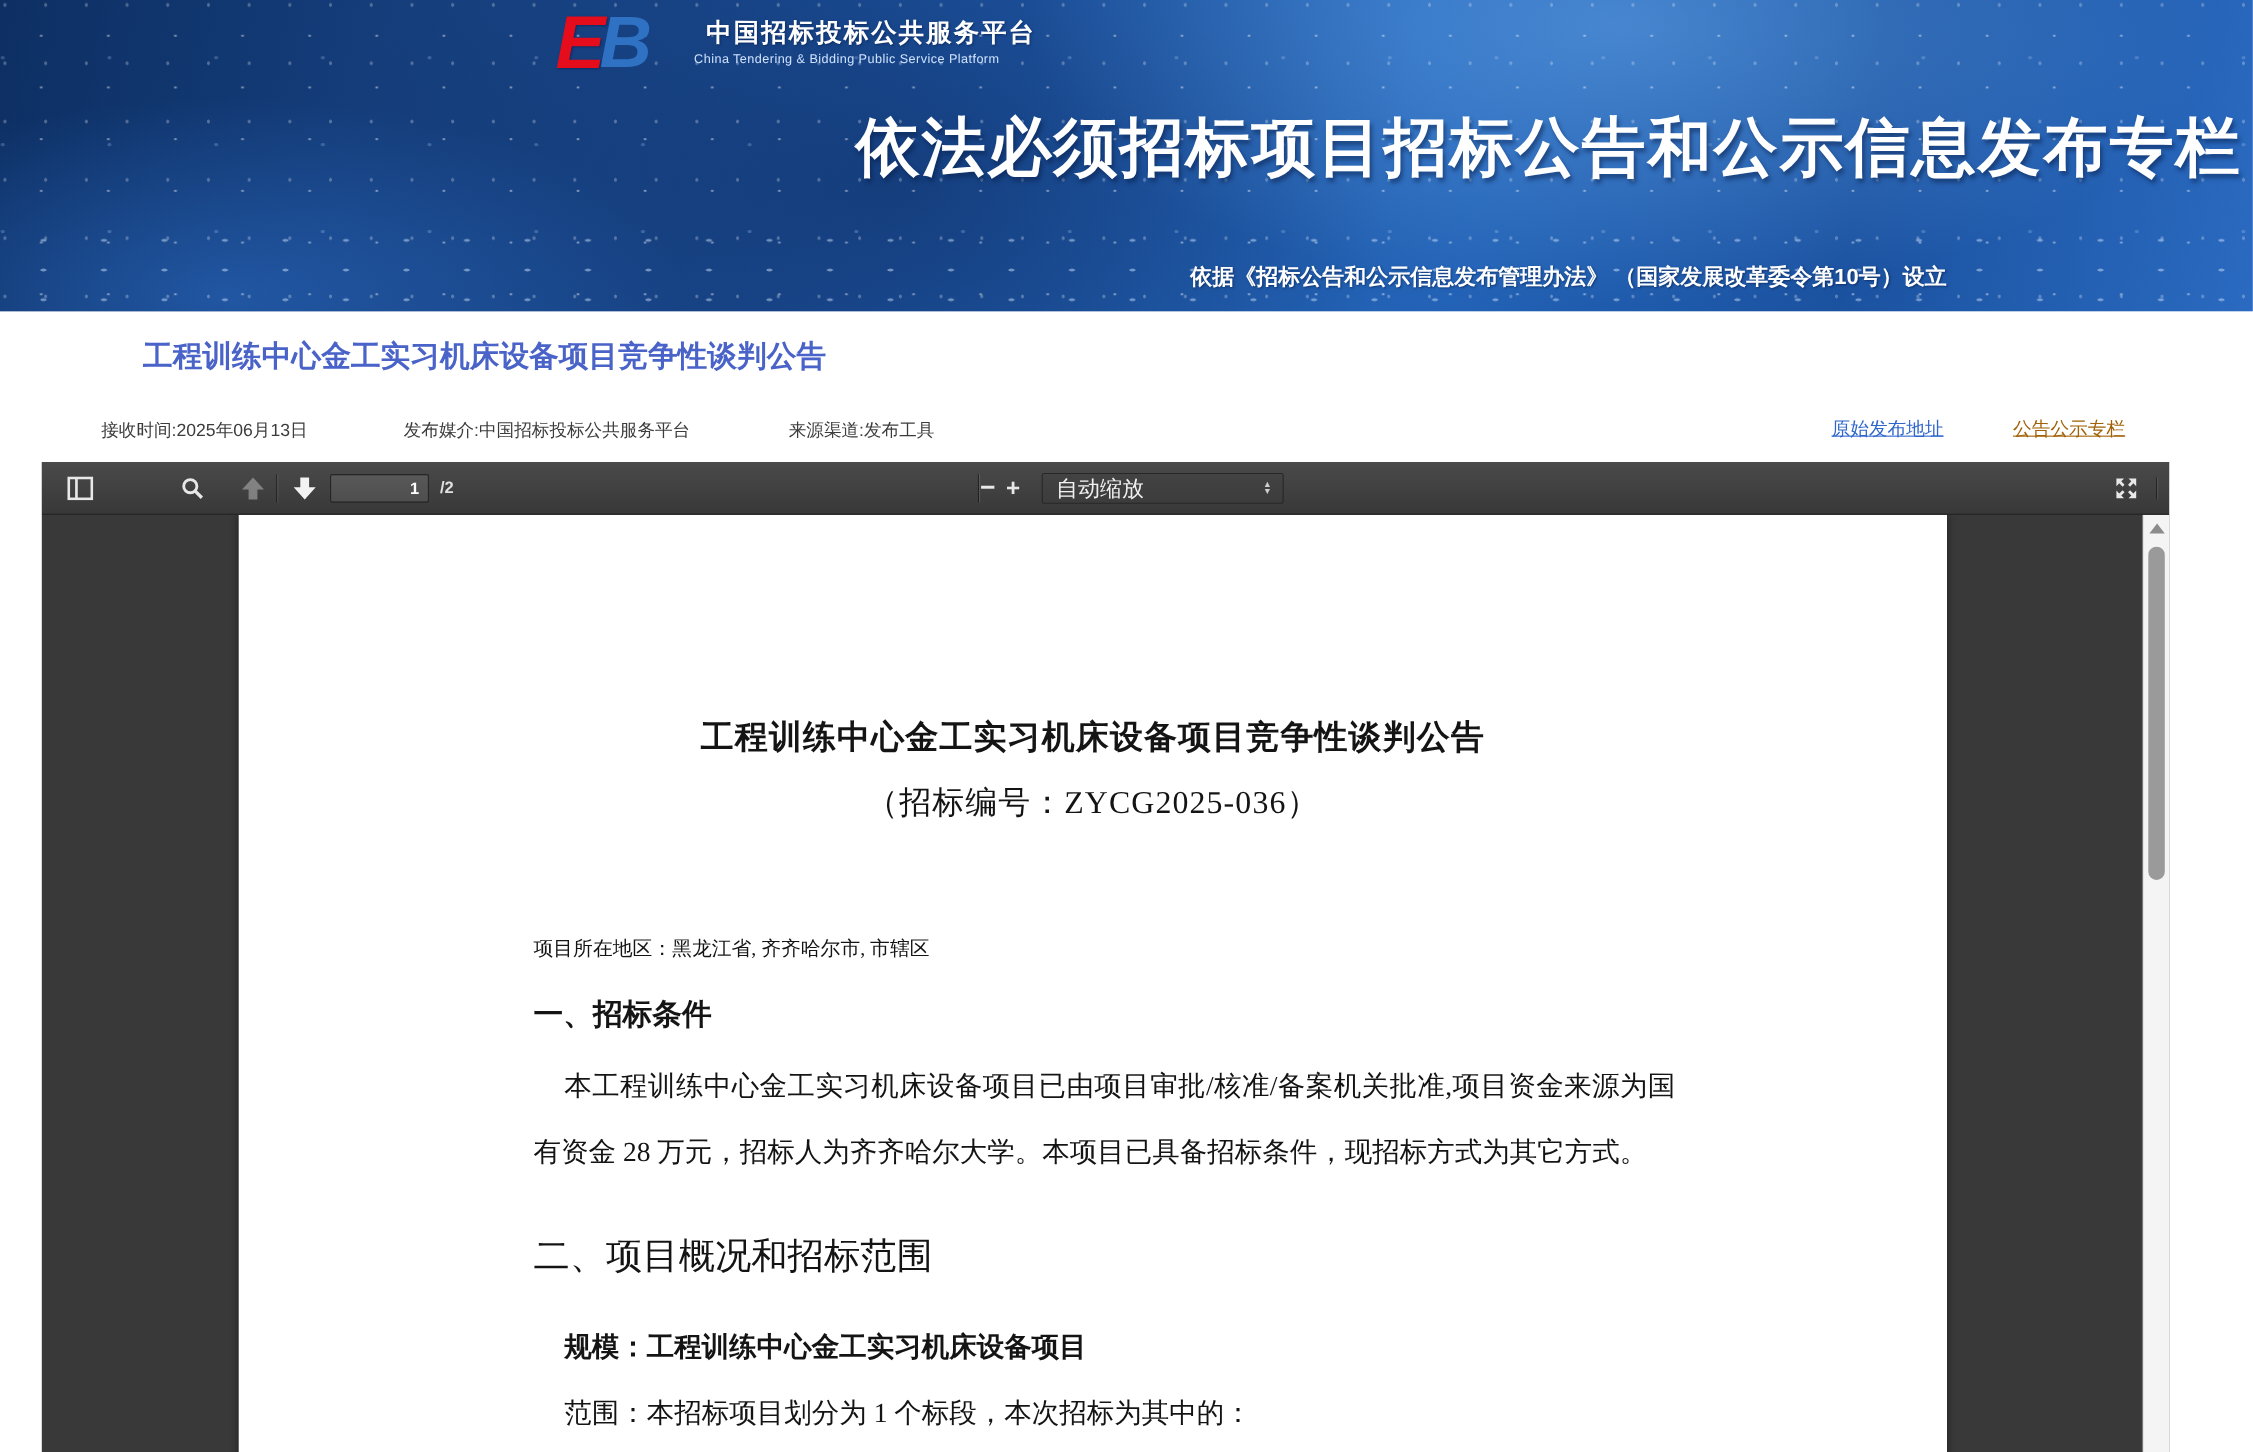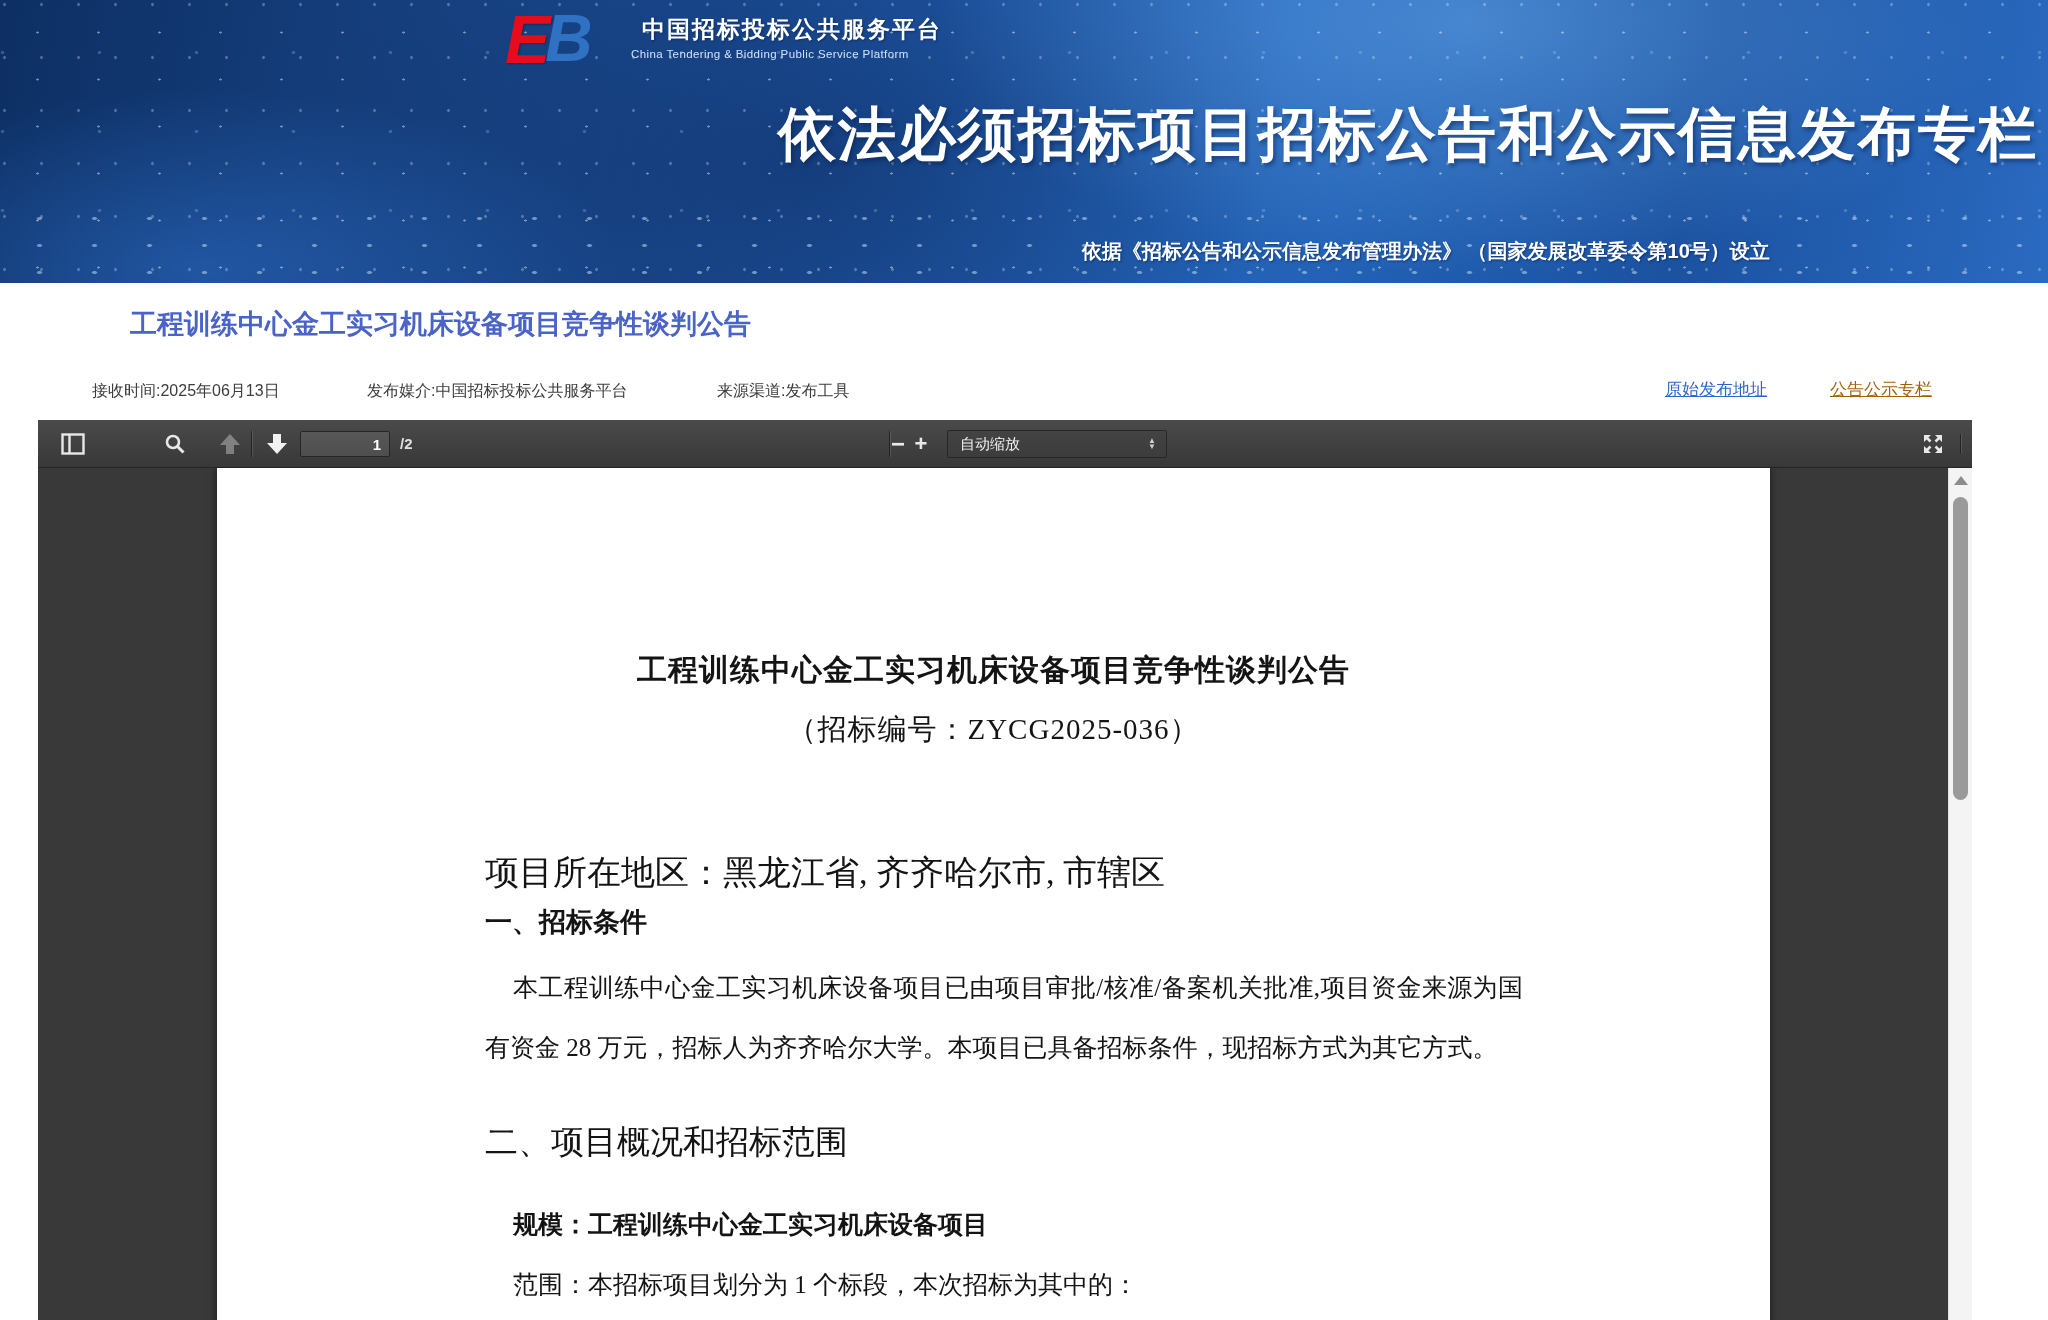--- a/index.html
+++ b/index.html
@@ -76,21 +76,21 @@
       background:linear-gradient(#585858,#4e4e4e); border:1px solid #262626; border-radius:2px;
       color:#fff; font-size:15px; font-weight:700; text-align:right; padding-right:8px;
       font-family:"Liberation Sans",sans-serif; }
   .page-total { position:absolute; left:362px; top:15px; color:#e0e0e0; font-size:15px; font-weight:700; }
   .tb-minus { left:845px; font-size:24px; font-weight:700; }
   .tb-plus { left:868px; font-size:22px; font-weight:700; }
   .tb-minus span,.tb-plus span { line-height:20px; }
   .zoom-select { position:absolute; left:909px; top:10px; width:220px; height:28px;
       background:linear-gradient(#434343,#3c3c3c); border:1px solid #272727; border-radius:2px;
       display:flex; align-items:center; cursor:pointer; }
-  .zoom-select .zs-label { color:#f0f0f0; font-size:15px; padding-left:12px; flex:1; }
+  .zoom-select .zs-label { color:#f0f0f0; font-size:20px; padding-left:12px; flex:1; }
   .zs-arrows { display:flex; flex-direction:column; margin-right:10px; color:#cfcfcf;
       font-size:8px; line-height:6px; }
   .tb-full { left:1880px; }
 
   
   .pdf-page { position:absolute; left:179px; top:48px; width:1553px; height:900px;
       background:#fff; box-shadow:0 0 8px rgba(0,0,0,.55); }
 
   .pdf-scrollbar { position:absolute; right:0; top:48px; width:24px; height:852px;
       background:#f4f4f4; border-left:1px solid #e0e0e0; }
@@ -101,21 +101,21 @@
       background:#9a9a9a; border-radius:8px; cursor:pointer; }
 
   
   .doc { position:absolute; left:0; top:0; width:100%; color:#141414;
       font-family:"Liberation Serif","DejaVu Serif",serif; }
   .doc-title { position:absolute; top:182px; width:100%; text-align:center;
       font-size:30px; font-weight:600; letter-spacing:1px; }
   .doc-subtitle { position:absolute; top:242px; width:100%; text-align:center;
       font-size:29px; font-weight:500; letter-spacing:1px; }
   .doc-body { position:absolute; left:268px; top:0; width:1038px; }
-  .doc-region { position:absolute; top:382px; font-size:34px; }
+  .doc-region { position:absolute; top:382px; font-size:18px; }
   .doc-h1 { position:absolute; top:436px; font-size:27px; font-weight:700; }
   .doc-para { position:absolute; top:490px; width:1038px; font-size:25px; line-height:60px;
       text-align:justify; text-indent:28px; }
   .doc-h2 { position:absolute; top:652px; font-size:33px; font-weight:400; }
   .doc-scale { position:absolute; top:740px; font-size:25px; font-weight:600; text-indent:28px; width:1038px; }
   .doc-scope { position:absolute; top:800px; font-size:25px; text-indent:28px; width:1038px; }
 </style>
 </head>
 <body>
 

